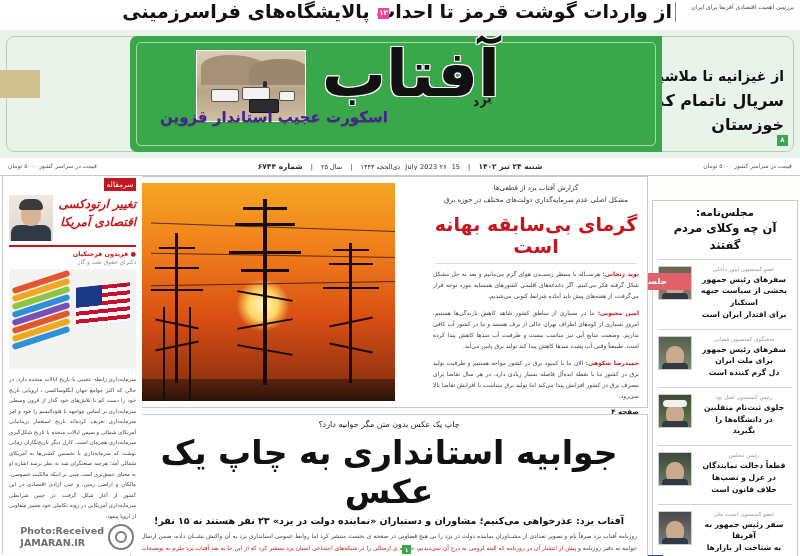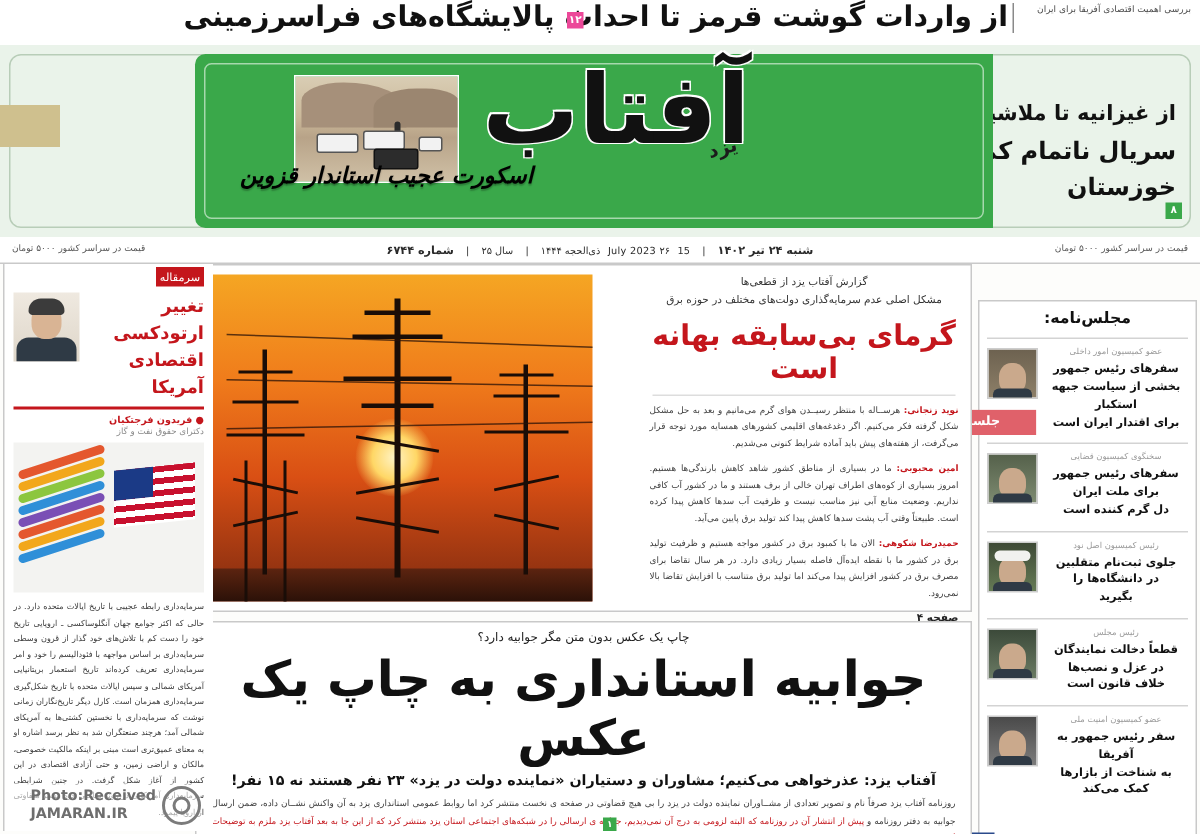--- a/index.html
+++ b/index.html
@@ -59,23 +59,22 @@
     letter-spacing: -6px;
     text-shadow: 1px 1px 0 #fff, -1px -1px 0 #fff, 1px -1px 0 #fff, -1px 1px 0 #fff;
   }
   .logo-yazd {
     position: absolute; top: 62px; right: 308px;
     font-size: 13px; font-weight: bold; color: #1b1b1b;
     transform: rotate(-16deg);
   }
   .escort-cap {
     position: absolute; bottom: 26px; left: 30px;
-    font-size: 15px; font-weight: bold; color: #000000; white-space: nowrap;
+    font-size: 15px; font-weight: bold; color: #4c1d95; white-space: nowrap;
     text-shadow: 0 1px 1px rgba(0,0,0,.25);
-    font-style: italic;
   }
   .escort-photo {
     position: absolute; top: 14px; left: 66px; width: 110px; height: 72px;
     background: linear-gradient(#d9cdb4 0%, #cbb99a 38%, #b8a388 58%, #cfc0a6 100%);
     border: 1px solid #fff; overflow: hidden;
   }
   .escort-photo .hill {
     position:absolute; top: 4px; left: 4px; width: 70px; height: 30px;
     background: #a6907a; border-radius: 40% 60% 0 0;
   }
@@ -246,20 +245,21 @@
   }
   .sarmaghale {
     position: relative; width: 32px; height: 13px; margin: 0 0 4px auto;
     background: #c4161c; color: #fff; font-size: 7.5px; font-weight: normal;
     line-height: 13px; text-align: center;
   }
   .ed-top { display: flex; align-items: flex-start; gap: 4px; }
   .ed-title {
     flex: 1; text-align: right; font-size: 12px; font-weight: bold; color: #c4161c;
     line-height: 1.5;
+    font-style: italic;
   }
   .ed-avatar {
     width: 44px; height: 46px; flex: 0 0 44px; position: relative; overflow: hidden;
     background: linear-gradient(#efe9e0, #ded6c9);
   }
   .ed-avatar .head {
     position:absolute; top: 7px; left: 12px; width: 20px; height: 24px;
     background:#d9b494; border-radius: 48% 48% 42% 42%;
   }
   .ed-avatar .hair {
@@ -371,20 +371,21 @@
       <span class="dl-strong">شماره ۶۷۴۴</span>
     </div>
     <div class="dl-price2">قیمت در سراسر کشور ۵۰۰۰ تومان</div>
   </div>
 
   <div class="cols">
 
     <div class="right-col">
       <div class="rc-title">
         <div class="t1">مجلس‌نامه:</div>
+        <div class="t2">آن چه وکلای مردم گفتند</div>
       </div>
       <div class="rc-rule"></div>
 
       <div class="mp-item">
         <div class="mp-text">
           <div class="mp-role">عضو کمیسیون امور داخلی</div>
           <div class="mp-quote">سفرهای رئیس جمهور<br>بخشی از سیاست جبهه استکبار<br>برای اقتدار ایران است</div>
         </div>
         <div class="mp-photo p1">
             <div class="mp-face"></div>

